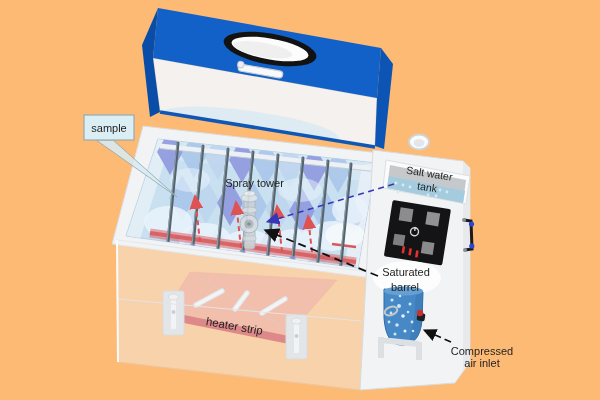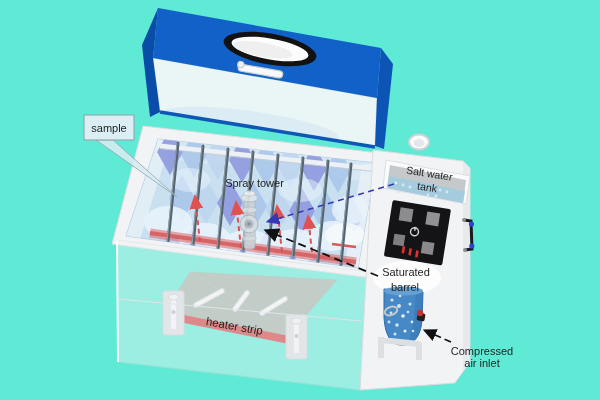--- a/index.html
+++ b/index.html
@@ -1,16 +1,16 @@
 <!DOCTYPE html>
 <html><head>
 <meta charset="utf-8">
 <style>
   html,body{margin:0;padding:0;background:#ffffff;}
-  .stage{width:600px;height:400px;position:relative;overflow:hidden;background:#5eead4;
+  .stage{width:600px;height:400px;position:relative;overflow:hidden;background:#fdba74;
          font-family:"Liberation Sans",sans-serif;}
   svg{position:absolute;left:0;top:0;}
   text{font-family:"Liberation Sans",sans-serif;fill:#1f1f1f;}
 </style>
 </head>
 <body>
 
 <div class="stage">
 <svg width="600" height="400" viewBox="0 0 600 400">
   <defs>

